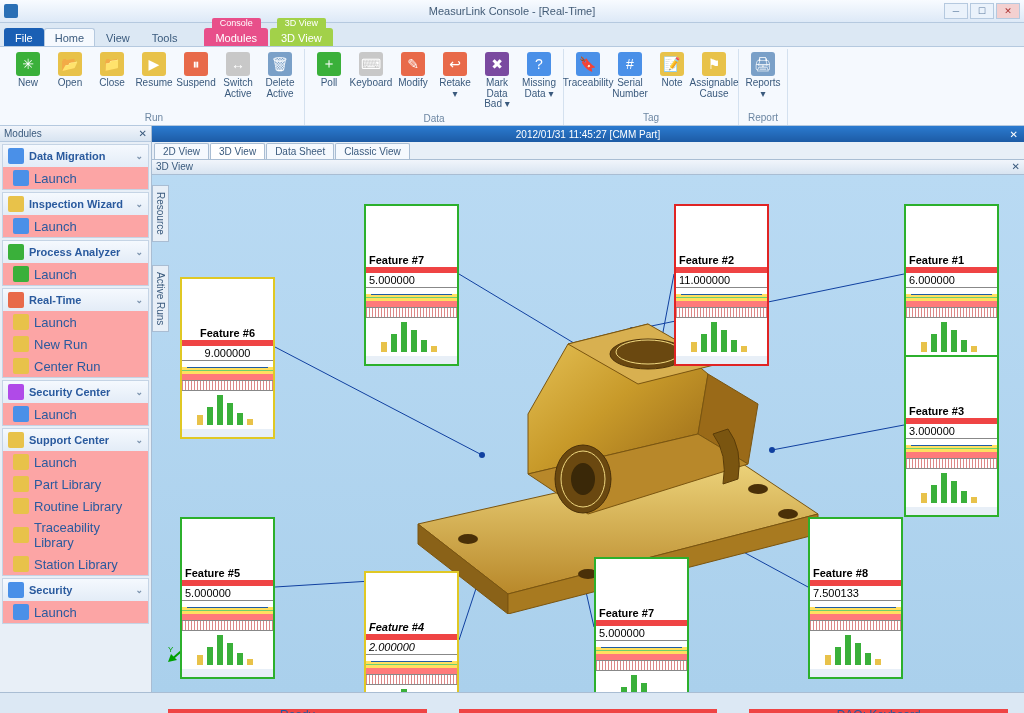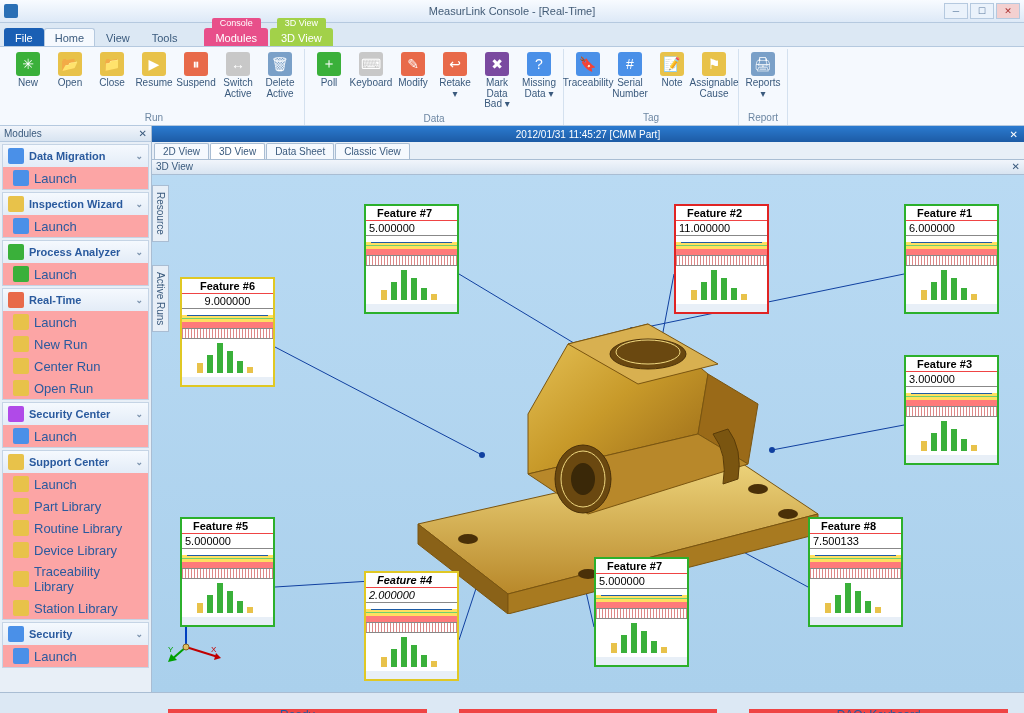--- a/index.html
+++ b/index.html
@@ -56,21 +56,21 @@
 .viewport { flex: 1; position: relative; background: linear-gradient(#b9daf3,#aad0ec); overflow: hidden; }
 .sidetab { position: absolute; left: 0; writing-mode: vertical-rl; background: #e8eff7; border: 1px solid #a9bdd3; padding: 6px 2px; font-size: 10px; color: #3a5a7d; cursor: pointer; }
 
 
 .part3d { position: absolute; left: 50%; top: 50%; transform: translate(-50%,-50%); }
 
 
 .callout { position: absolute; width: 95px; background: #fff; border: 2px solid #2cb02c; font-size: 11px; }
 .callout.red { border-color: #e02424; }
 .callout.yellow { border-color: #e0c824; }
-.callout .fhdr { padding: 1px 11px; font-weight: bold; border-bottom: 1px solid #ef4444; }
+.callout .fhdr { padding: 1px 3px; font-weight: bold; border-bottom: 6px solid #ef4444; margin-top: 47px; }
 .callout .fval { padding: 1px 3px; border-bottom: 1px solid #888; }
 .callout .fchart { height: 20px; background: linear-gradient(to bottom,#fff 0,#fff 30%,#ffe060 30%,#ffe060 45%,#6fd06f 45%,#6fd06f 55%,#ffe060 55%,#ffe060 70%,#ff7a7a 70%,#ff7a7a 100%); position: relative; border-bottom: 1px solid #888; }
 .callout .fchart::after { content:""; position:absolute; left:5%; right:5%; top:30%; height:1px; border-top:1px solid #1d5ba5; }
 .callout .scale { height: 10px; background: repeating-linear-gradient(90deg,#d88,#d88 1px,transparent 1px,transparent 3px); border-bottom:1px solid #888; }
 .callout .hist { height: 38px; background:#fff; position:relative; padding:1px; }
 .callout .hist .bar { position:absolute; bottom:4px; width:6px; background:#3ab03a; }
 .callout .ftr { height: 8px; background:#e8eff7; font-size:6px; color:#666; padding:0 2px; }
 
 svg.leader { position:absolute; left:0; top:0; width:100%; height:100%; pointer-events:none; }
 
@@ -265,24 +265,20 @@
             <span>Launch</span>
           </div>
           <div class="secitem">
             <div class="iicon" style="background: rgb(232, 194, 74);"></div>
             <span>New Run</span>
           </div>
           <div class="secitem">
             <div class="iicon" style="background: rgb(232, 194, 74);"></div>
             <span>Center Run</span>
           </div>
-          <div class="secitem">
-            <div class="iicon" style="background: rgb(232, 194, 74);"></div>
-            <span>Open Run</span>
-          </div>
         </div>
         <div class="section">
           <div class="sechdr">
             <div class="sicon" style="background: rgb(176, 74, 232);"></div>
             <span>Security Center</span>
             <span class="chev">⌄</span>
           </div>
           <div class="secitem">
             <div class="iicon" style="background: rgb(74, 144, 232);"></div>
             <span>Launch</span>
@@ -298,24 +294,20 @@
             <div class="iicon" style="background: rgb(232, 194, 74);"></div>
             <span>Launch</span>
           </div>
           <div class="secitem">
             <div class="iicon" style="background: rgb(232, 194, 74);"></div>
             <span>Part Library</span>
           </div>
           <div class="secitem">
             <div class="iicon" style="background: rgb(232, 194, 74);"></div>
             <span>Routine Library</span>
-          </div>
-          <div class="secitem">
-            <div class="iicon" style="background: rgb(232, 194, 74);"></div>
-            <span>Device Library</span>
           </div>
           <div class="secitem">
             <div class="iicon" style="background: rgb(232, 194, 74);"></div>
             <span>Traceability Library</span>
           </div>
           <div class="secitem">
             <div class="iicon" style="background: rgb(232, 194, 74);"></div>
             <span>Station Library</span>
           </div>
         </div>

